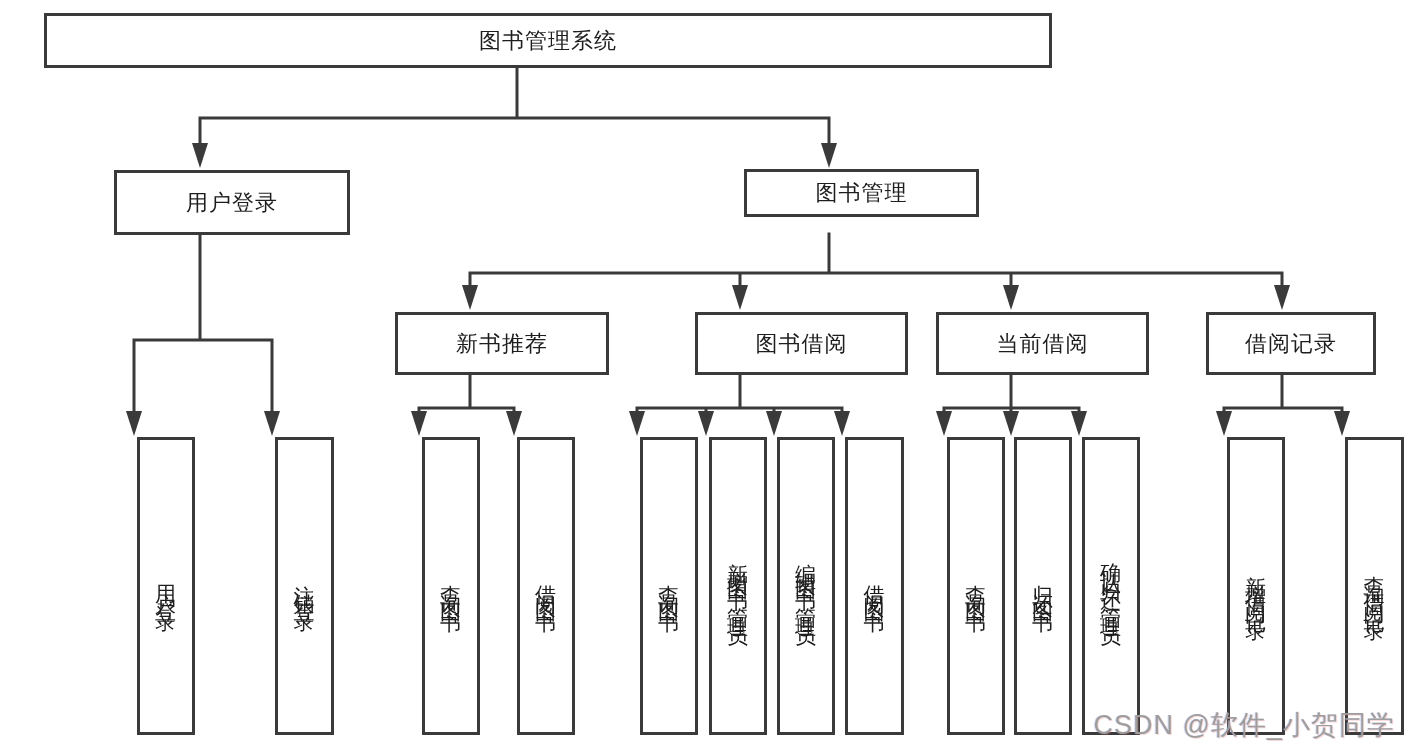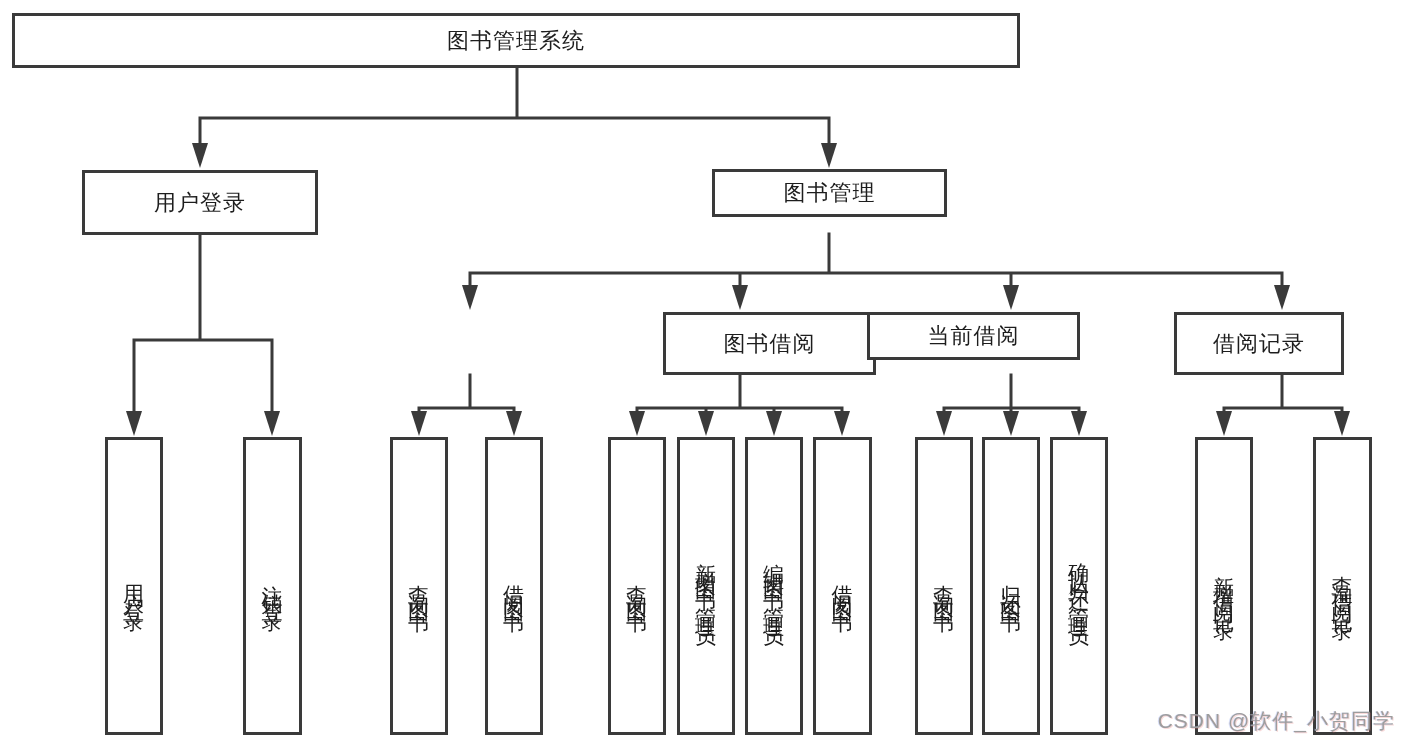--- a/index.html
+++ b/index.html
@@ -12,31 +12,31 @@
   body{font-family:"Liberation Sans","DejaVu Sans",sans-serif;}
   .canvas{
     position:relative;width:1405px;height:747px;background:var(--c-bg);
     overflow:hidden;
   }
   .connectors{position:absolute;left:0;top:0;width:1405px;height:747px;}
   .node{
     position:absolute;box-sizing:border-box;background:#fff;
     border:3px solid var(--c-line);color:var(--c-text);
     display:flex;align-items:center;justify-content:center;
-    font-size:22px;letter-spacing:1px;line-height:1;
+    font-size:22px;letter-spacing:1px;line-height:1;margin-left:32px;
   }
   .leaf{
     writing-mode:vertical-rl;text-orientation:mixed;
     letter-spacing:9px;font-size:21px;
     display:flex;align-items:center;justify-content:center;
     padding:6px 0;
   }
   .watermark{
-    position:absolute;right:10px;bottom:12px;
-    color:var(--c-watermark);font-size:21px;letter-spacing:1px;
+    position:absolute;right:10px;bottom:4px;
+    color:var(--c-watermark);font-size:27px;letter-spacing:1px;
     text-shadow:1px 1px 0 rgba(230,120,120,0.28), -1px 0 0 rgba(120,140,230,0.28);
     white-space:nowrap;
   }
 </style>
 </head>
 <body>
 
 <div class="canvas">
 
   <svg class="connectors" viewBox="0 0 1405 747" xmlns="http://www.w3.org/2000/svg" aria-hidden="true">
@@ -84,22 +84,23 @@
       <polygon points="1216,411 1232,411 1224,436"></polygon>
       <polygon points="1334,411 1350,411 1342,436"></polygon>
     </g>
   </svg>
 
   <div class="node" style="left:12px;top:13px;width:1008px;height:55px;">图书管理系统</div>
 
   <div class="node" style="left:82px;top:170px;width:236px;height:65px;">用户登录</div>
   <div class="node" style="left:712px;top:169px;width:235px;height:48px;">图书管理</div>
 
+  <div class="node" style="left:363px;top:312px;width:214px;height:63px;">新书推荐</div>
   <div class="node" style="left:663px;top:312px;width:213px;height:63px;">图书借阅</div>
-  <div class="node" style="left:867px;top:312px;width:213px;height:48px;">当前借阅</div>
+  <div class="node" style="left:904px;top:312px;width:213px;height:63px;">当前借阅</div>
   <div class="node" style="left:1174px;top:312px;width:170px;height:63px;">借阅记录</div>
 
   <div class="node leaf" style="left:105px;top:437px;width:58px;height:298px;">用户登录</div>
   <div class="node leaf" style="left:243px;top:437px;width:59px;height:298px;">注销登录</div>
 
   <div class="node leaf" style="left:390px;top:437px;width:58px;height:298px;">查询图书</div>
   <div class="node leaf" style="left:485px;top:437px;width:58px;height:298px;">借阅图书</div>
 
   <div class="node leaf" style="left:608px;top:437px;width:58px;height:298px;">查询图书</div>
   <div class="node leaf" style="left:677px;top:437px;width:58px;height:298px;">新增图书（管理员）</div>

